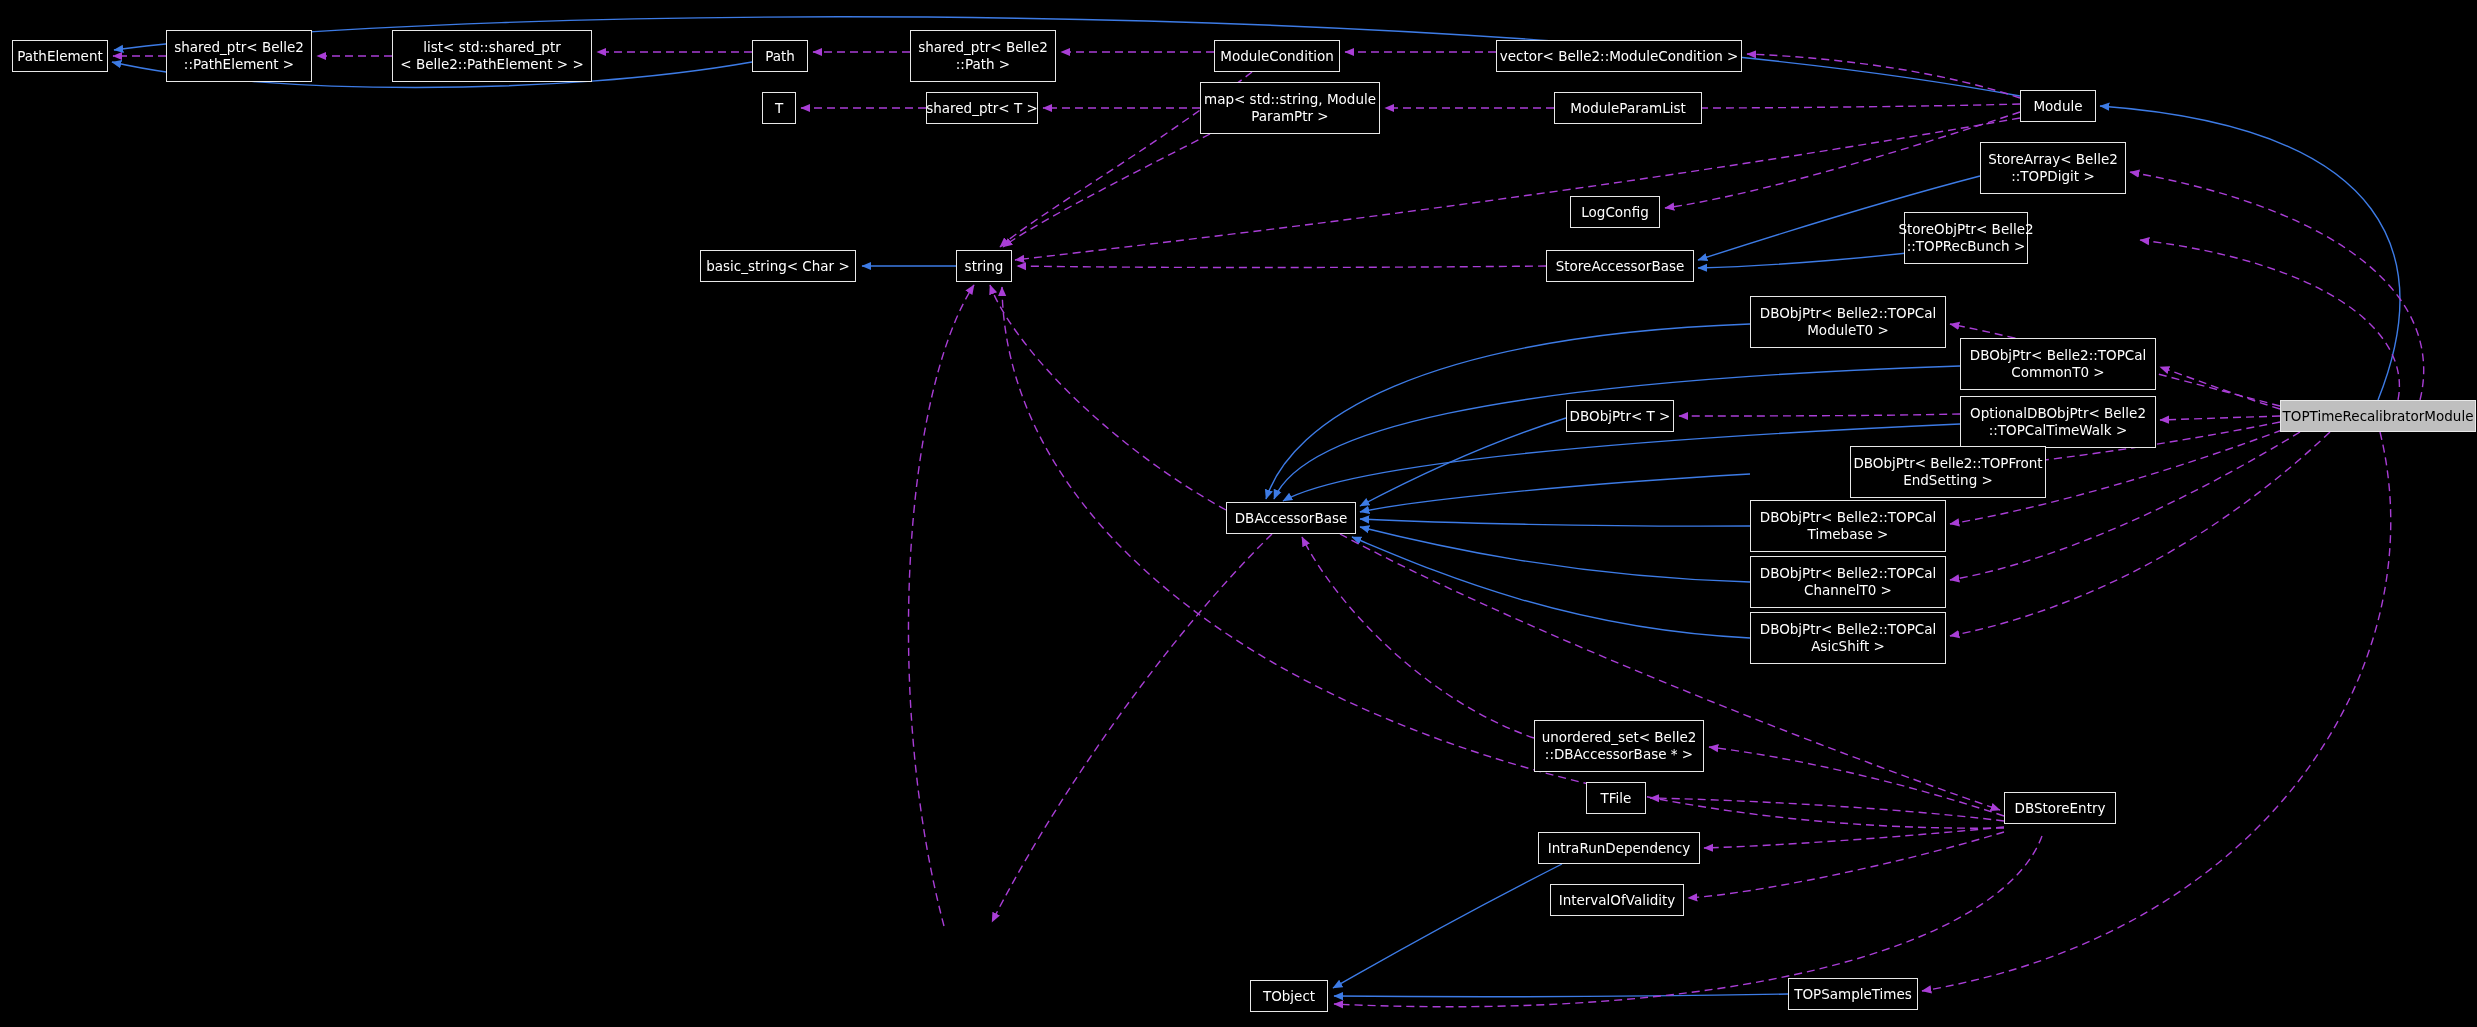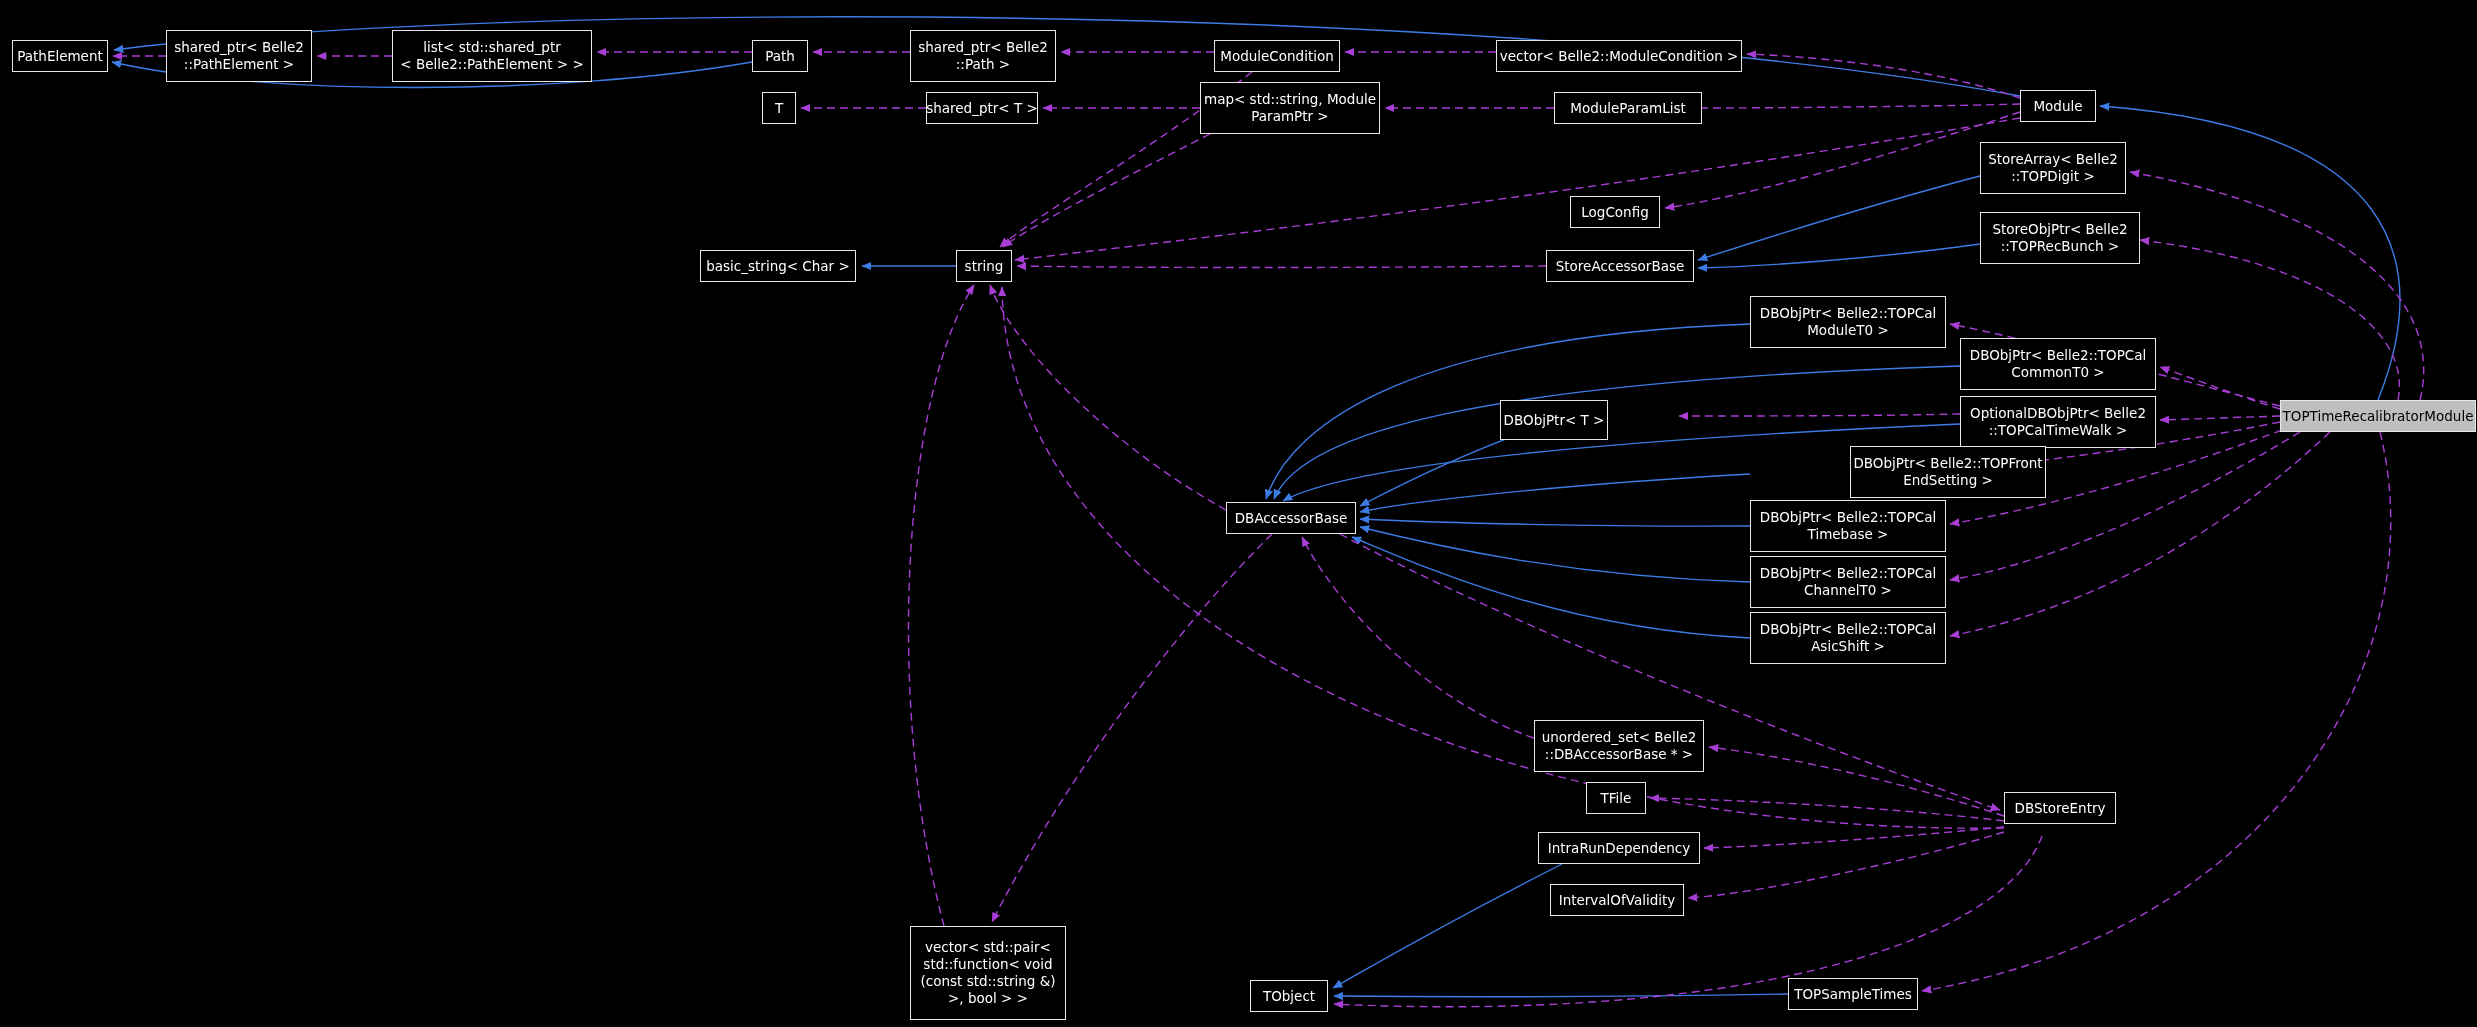--- a/index.html
+++ b/index.html
@@ -117,48 +117,44 @@
   <div class="node" style="left:1496px;top:40px;width:246px;height:32px">vector&lt; Belle2::ModuleCondition &gt;</div>
   <div class="node" style="left:2020px;top:90px;width:76px;height:32px">Module</div>
   <div class="node" style="left:762px;top:92px;width:34px;height:32px">T</div>
   <div class="node" style="left:926px;top:92px;width:112px;height:32px">shared_ptr&lt; T &gt;</div>
   <div class="node" style="left:1200px;top:82px;width:180px;height:52px">map&lt; std::string, Module
 ParamPtr &gt;</div>
   <div class="node" style="left:1554px;top:92px;width:148px;height:32px">ModuleParamList</div>
   <div class="node" style="left:1980px;top:142px;width:146px;height:52px">StoreArray&lt; Belle2
 ::TOPDigit &gt;</div>
   <div class="node" style="left:1570px;top:196px;width:90px;height:32px">LogConfig</div>
-  <div class="node" style="left:1980px;top:212px;width:160px;height:52px">StoreObjPtr&lt; Belle2
+  <div class="node" style="left:1904px;top:212px;width:124px;height:52px">StoreObjPtr&lt; Belle2
 ::TOPRecBunch &gt;</div>
   <div class="node" style="left:700px;top:250px;width:156px;height:32px">basic_string&lt; Char &gt;</div>
   <div class="node" style="left:956px;top:250px;width:56px;height:32px">string</div>
   <div class="node" style="left:1546px;top:250px;width:148px;height:32px">StoreAccessorBase</div>
   <div class="node" style="left:1750px;top:296px;width:196px;height:52px">DBObjPtr&lt; Belle2::TOPCal
 ModuleT0 &gt;</div>
   <div class="node" style="left:1960px;top:338px;width:196px;height:52px">DBObjPtr&lt; Belle2::TOPCal
 CommonT0 &gt;</div>
-  <div class="node" style="left:1500px;top:400px;width:108px;height:40px">DBObjPtr&lt; T &gt;</div>
+  <div class="node" style="left:1566px;top:400px;width:108px;height:32px">DBObjPtr&lt; T &gt;</div>
   <div class="node" style="left:1960px;top:396px;width:196px;height:52px">OptionalDBObjPtr&lt; Belle2
 ::TOPCalTimeWalk &gt;</div>
   <div class="node hl" style="left:2280px;top:400px;width:196px;height:32px">TOPTimeRecalibratorModule</div>
   <div class="node" style="left:1850px;top:446px;width:196px;height:52px">DBObjPtr&lt; Belle2::TOPFront
 EndSetting &gt;</div>
   <div class="node" style="left:1226px;top:502px;width:130px;height:32px">DBAccessorBase</div>
   <div class="node" style="left:1750px;top:500px;width:196px;height:52px">DBObjPtr&lt; Belle2::TOPCal
 Timebase &gt;</div>
   <div class="node" style="left:1750px;top:556px;width:196px;height:52px">DBObjPtr&lt; Belle2::TOPCal
 ChannelT0 &gt;</div>
   <div class="node" style="left:1750px;top:612px;width:196px;height:52px">DBObjPtr&lt; Belle2::TOPCal
 AsicShift &gt;</div>
   <div class="node" style="left:1534px;top:720px;width:170px;height:52px">unordered_set&lt; Belle2
 ::DBAccessorBase * &gt;</div>
   <div class="node" style="left:1586px;top:782px;width:60px;height:32px">TFile</div>
   <div class="node" style="left:2004px;top:792px;width:112px;height:32px">DBStoreEntry</div>
   <div class="node" style="left:1538px;top:832px;width:162px;height:32px">IntraRunDependency</div>
   <div class="node" style="left:1550px;top:884px;width:134px;height:32px">IntervalOfValidity</div>
-  <div class="node" style="left:910px;top:926px;width:156px;height:94px">vector&lt; std::pair&lt;
-std::function&lt; void
-(const std::string &amp;)
-&gt;, bool &gt; &gt;</div>
   <div class="node" style="left:1250px;top:980px;width:78px;height:32px">TObject</div>
   <div class="node" style="left:1788px;top:978px;width:130px;height:32px">TOPSampleTimes</div>
 
 </div>
 
 </body></html>

